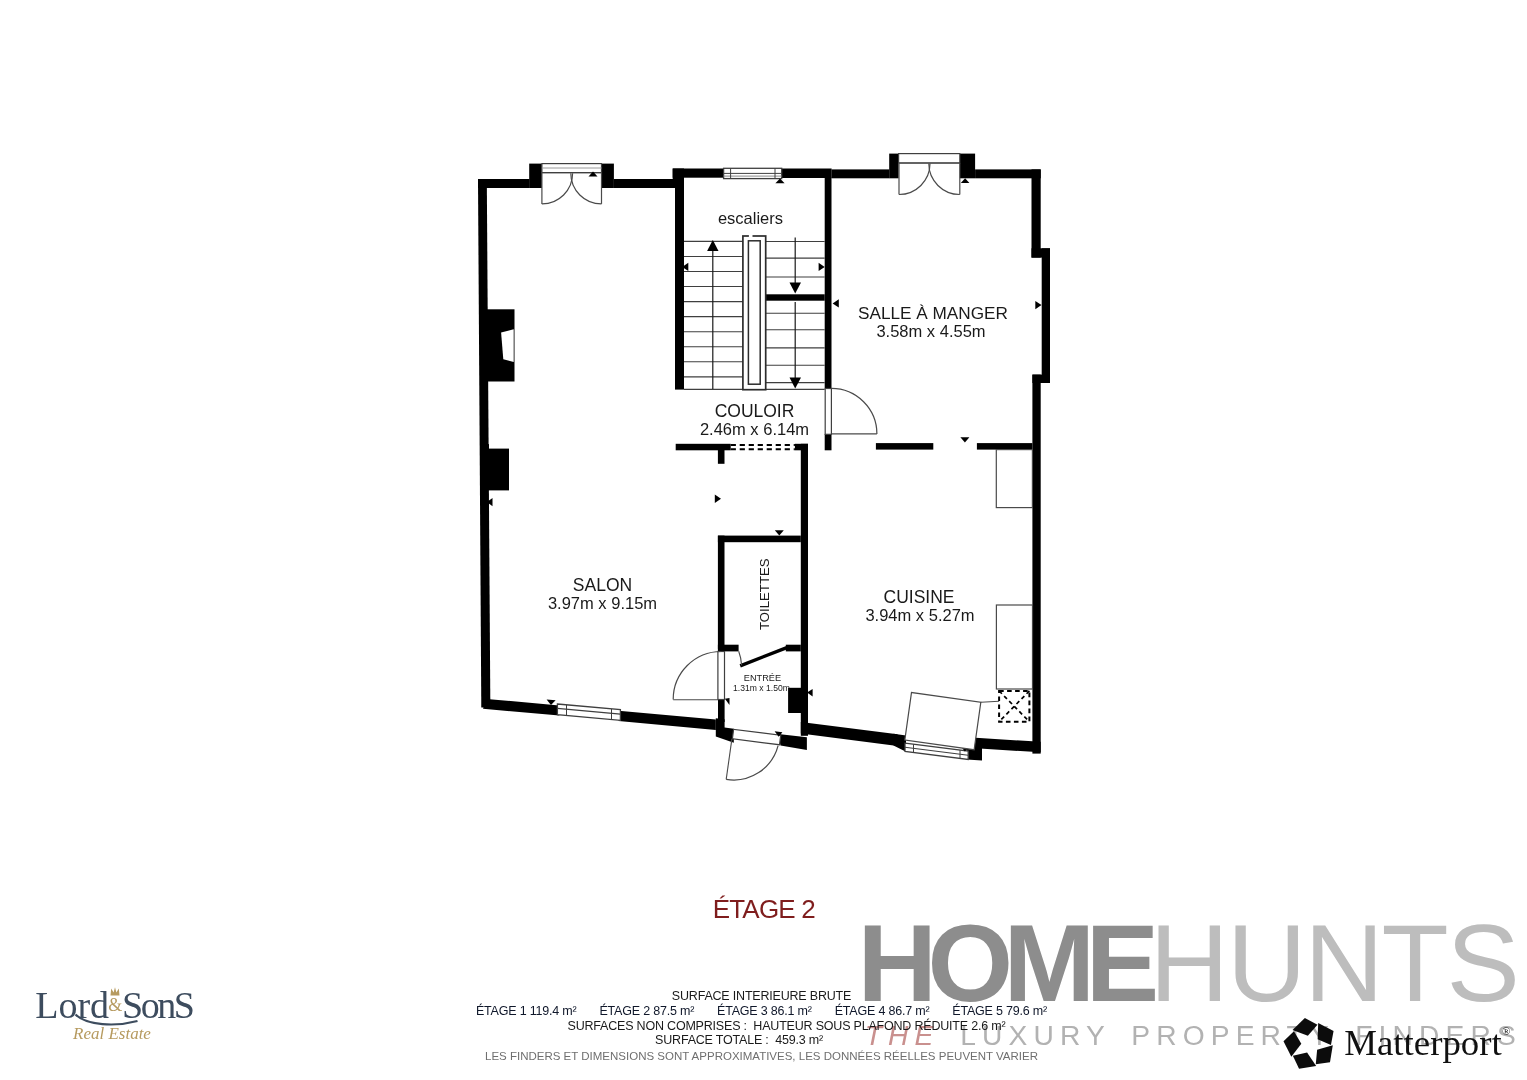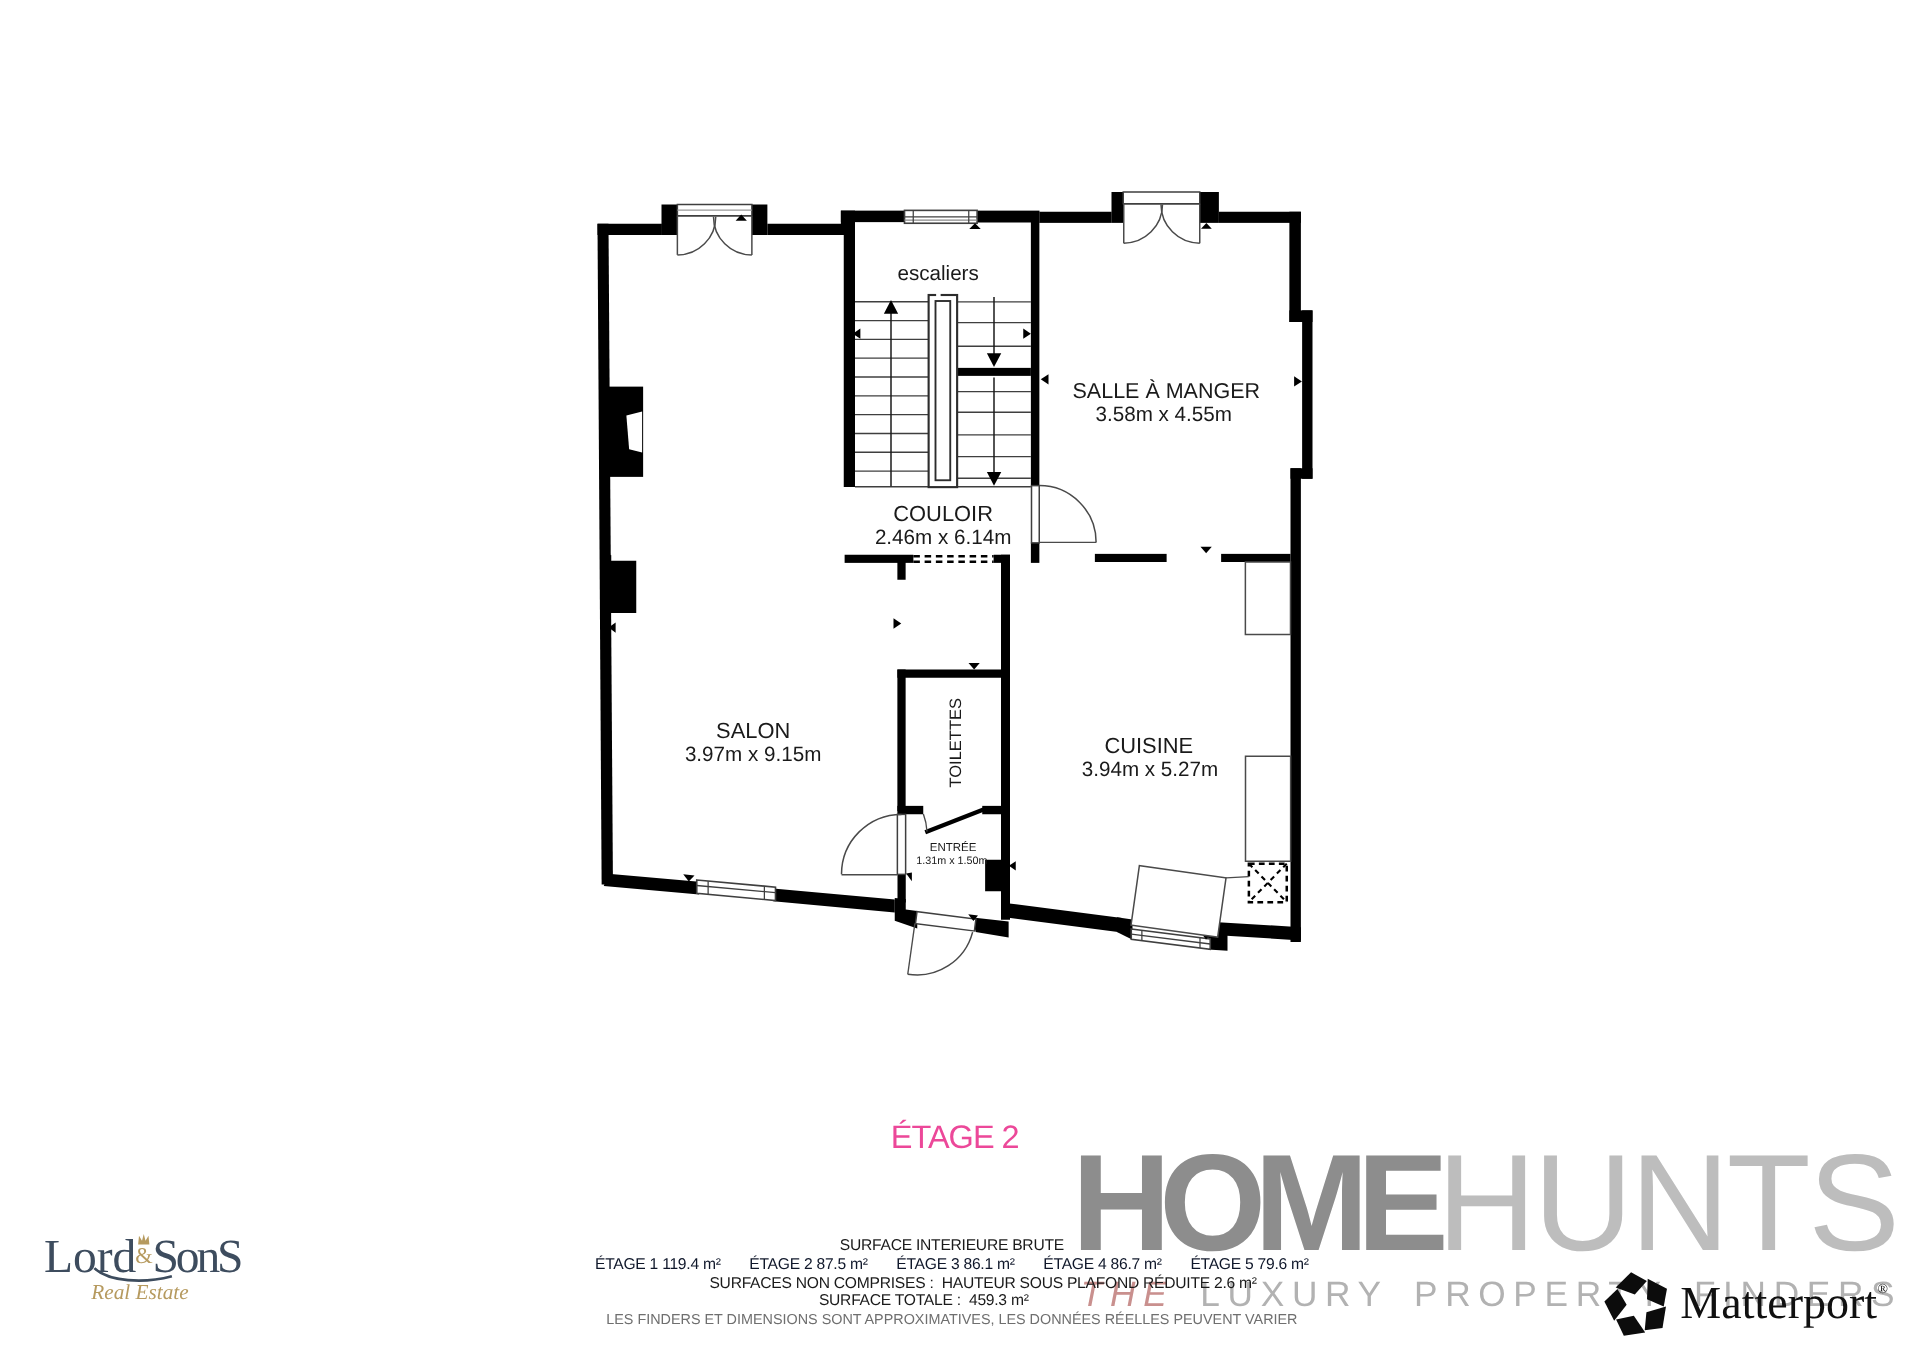--- a/index.html
+++ b/index.html
@@ -254,21 +254,21 @@
 
   <text x="919" y="602.5" font-size="17.5" fill="#1a1a1a" text-anchor="middle" font-family="Liberation Sans, sans-serif">CUISINE</text>
   <text x="920" y="621" font-size="16.5" fill="#1a1a1a" text-anchor="middle" font-family="Liberation Sans, sans-serif">3.94m x 5.27m</text>
 
   <text x="768.8" y="594.2" font-size="13.2" fill="#1a1a1a" text-anchor="middle" font-family="Liberation Sans, sans-serif" transform="rotate(-90 768.8 594.2)">TOILETTES</text>
 
   <text x="762.5" y="680.5" font-size="9.2" fill="#1a1a1a" text-anchor="middle" font-family="Liberation Sans, sans-serif">ENTRÉE</text>
   <text x="761.5" y="691" font-size="8.6" fill="#1a1a1a" text-anchor="middle" font-family="Liberation Sans, sans-serif">1.31m x 1.50m</text>
 </svg>
 
-<div class="abs ctr" style="left:763.8px;top:894px;font-size:26px;letter-spacing:-0.8px;color:#ec4899;">ÉTAGE 2</div>
+<div class="abs ctr" style="left:763.8px;top:894px;font-size:26px;letter-spacing:-0.8px;color:#7f1d1d;">ÉTAGE 2</div>
 
 <div class="abs" style="left:857.4px;top:900.3px;font-size:110px;white-space:nowrap;line-height:1.15;"><span style="font-weight:bold;color:#8d8d8d;letter-spacing:-9.45px;margin-top:12px;">HOME</span><span style="color:#bdbdbd;letter-spacing:-2.15px;">HUNTS</span></div>
 
 <div class="abs" style="left:864.7px;top:1018.7px;font-size:28.2px;letter-spacing:6.14px;word-spacing:6.8px;white-space:nowrap;color:#b2b2b2;"><span style="color:#c9908e;font-style:italic;">THE</span> LUXURY PROPERTY FINDERS</div>
 
 <div class="abs ctr" id="l1" style="left:761.5px;top:989.3px;font-size:12.5px;letter-spacing:-0.2px;color:#1a1a1a;">SURFACE INTERIEURE BRUTE</div>
 <div class="abs ctr" id="l2" style="left:761.5px;top:1003.9px;font-size:12.5px;letter-spacing:-0.2px;color:#0f172a;">ÉTAGE 1 119.4 m²&nbsp;&nbsp;&nbsp;&nbsp;&nbsp;&nbsp;&nbsp;ÉTAGE 2 87.5 m²&nbsp;&nbsp;&nbsp;&nbsp;&nbsp;&nbsp;&nbsp;ÉTAGE 3 86.1 m²&nbsp;&nbsp;&nbsp;&nbsp;&nbsp;&nbsp;&nbsp;ÉTAGE 4 86.7 m²&nbsp;&nbsp;&nbsp;&nbsp;&nbsp;&nbsp;&nbsp;ÉTAGE 5 79.6 m²</div>
 <div class="abs ctr" id="l3" style="left:761.5px;top:1018.5px;font-size:12.5px;letter-spacing:-0.2px;color:#1a1a1a;margin-left:25px;">SURFACES NON COMPRISES :&nbsp; HAUTEUR SOUS PLAFOND RÉDUITE 2.6 m²</div>
 <div class="abs ctr" id="l4" style="left:739px;top:1033.2px;font-size:12.5px;letter-spacing:-0.2px;color:#1a1a1a;">SURFACE TOTALE :&nbsp; 459.3 m²</div>
 <div class="abs ctr" id="l5" style="left:761.5px;top:1049.8px;font-size:11.5px;color:#6f6f6f;">LES FINDERS ET DIMENSIONS SONT APPROXIMATIVES, LES DONNÉES RÉELLES PEUVENT VARIER</div>

